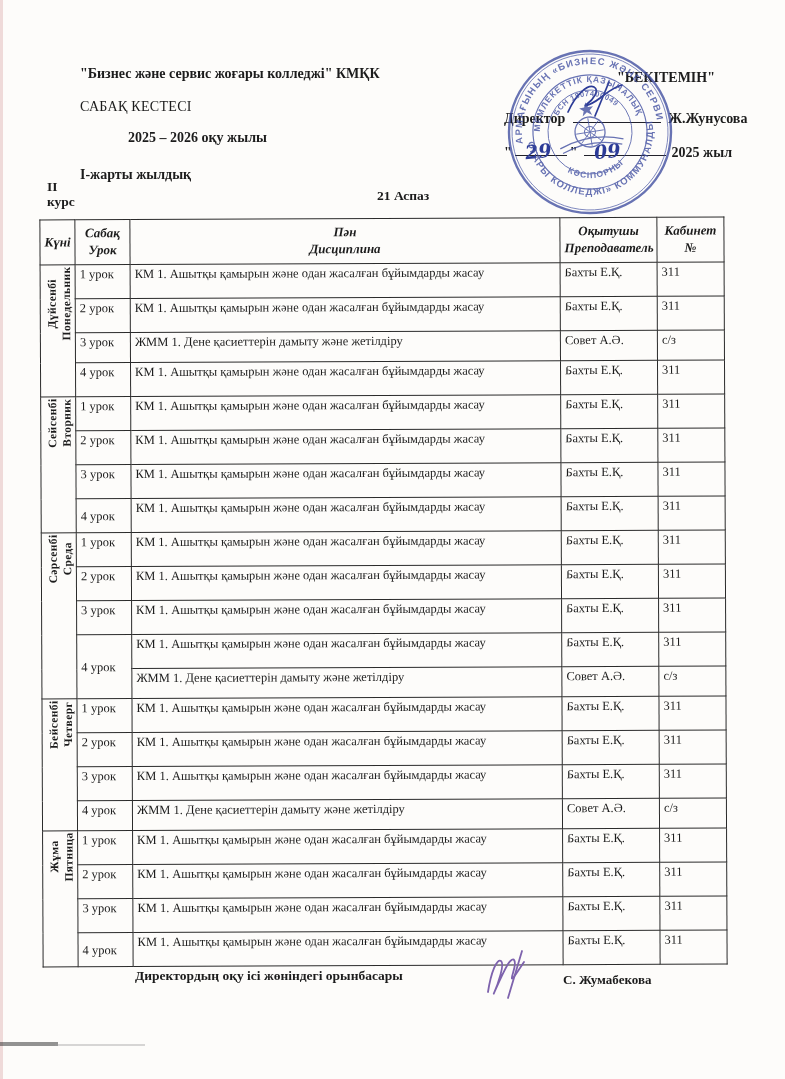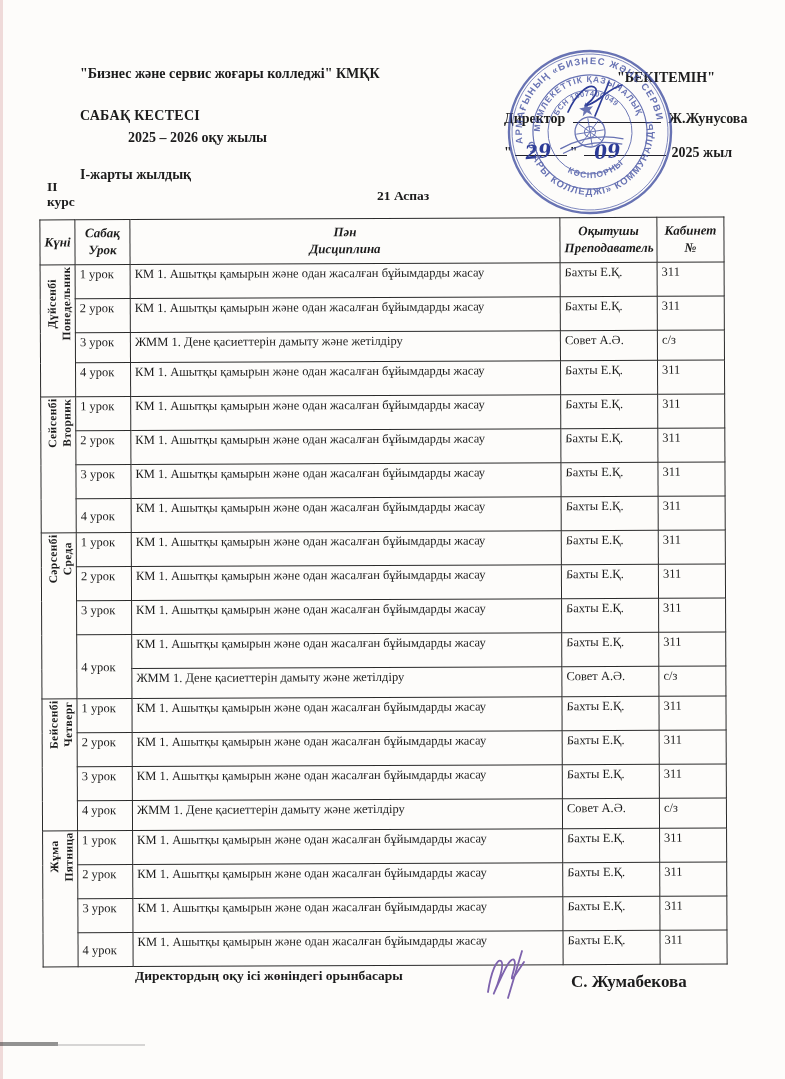--- a/index.html
+++ b/index.html
@@ -4,21 +4,21 @@
 <style>
   html,body{margin:0;padding:0;background:#ffffff;}
   .page{position:relative;width:785px;height:1079px;background:#fdfcfa;overflow:hidden;
         font-family:"Liberation Serif","DejaVu Serif",serif;color:#1c1c1c;}
   .scan-edge{position:absolute;left:0;top:0;width:3px;height:100%;background:#d9a8a8;opacity:.4;}
   .scan-smudge{position:absolute;left:0;top:1042px;width:58px;height:4px;background:#3a3a3a;opacity:.55;}
   .scan-smudge2{position:absolute;left:55px;top:1044px;width:90px;height:2px;background:#9a9a9a;opacity:.4;}
 
   .abs{position:absolute;}
   .college{left:80px;top:66px;font-size:14px;font-weight:bold;}
-  .doc-title{left:80px;top:99px;font-size:14px;font-weight:bold;letter-spacing:.3px;margin-top:9px;}
+  .doc-title{left:80px;top:99px;font-size:14px;font-weight:normal;letter-spacing:.3px;}
   .year{left:80px;top:130px;font-size:14px;font-weight:bold;margin-left:48px;}
   .half{left:80px;top:167px;font-size:14px;font-weight:bold;}
   .course{left:47px;top:180px;font-size:13.5px;font-weight:bold;line-height:1.1;}
   .group{left:377px;top:188px;font-size:13.5px;font-weight:bold;}
 
   .approve-label{left:617px;top:70px;font-size:14px;font-weight:bold;}
   .director-line{left:504px;top:106px;font-size:14px;font-weight:bold;white-space:nowrap;}
   .date-line{left:504px;top:139px;font-size:14px;font-weight:bold;white-space:nowrap;}
   .blank{display:inline-block;border-bottom:1.5px solid #22222b;height:16px;vertical-align:baseline;}
   .blank.dir{width:88px;margin:0 4px;}
@@ -41,21 +41,21 @@
   .vert{writing-mode:vertical-rl;transform:rotate(180deg);margin:0 auto;font-weight:bold;
         font-size:11.5px;line-height:1.25;letter-spacing:.4px;text-align:center;}
   .vert span{display:block;}
   td.lesson{padding-left:12px;padding-top:3px;white-space:nowrap;margin-left:9px;}
   td.lesson.mid{vertical-align:middle;}
   td.subj{text-align:justify;padding:2px 8px 2px 10px;}
   td.teach{padding-left:8px;padding-top:3px;border-radius:17px;}
   td.room{text-align:left;padding-top:3px;}
 
   .footer-label{left:135px;top:968px;font-size:13.5px;font-weight:bold;}
-  .footer-name{left:563px;top:972px;font-size:17px;font-weight:bold;margin-left:8px;}
+  .footer-name{left:563px;top:972px;font-size:13px;font-weight:bold;}
   .sig-deputy{position:absolute;left:478px;top:948px;}
 </style>
 </head>
 <body>
 
 <div class="page">
   <div class="scan-edge"></div>
   <div class="scan-smudge"></div>
   <div class="scan-smudge2"></div>
 

